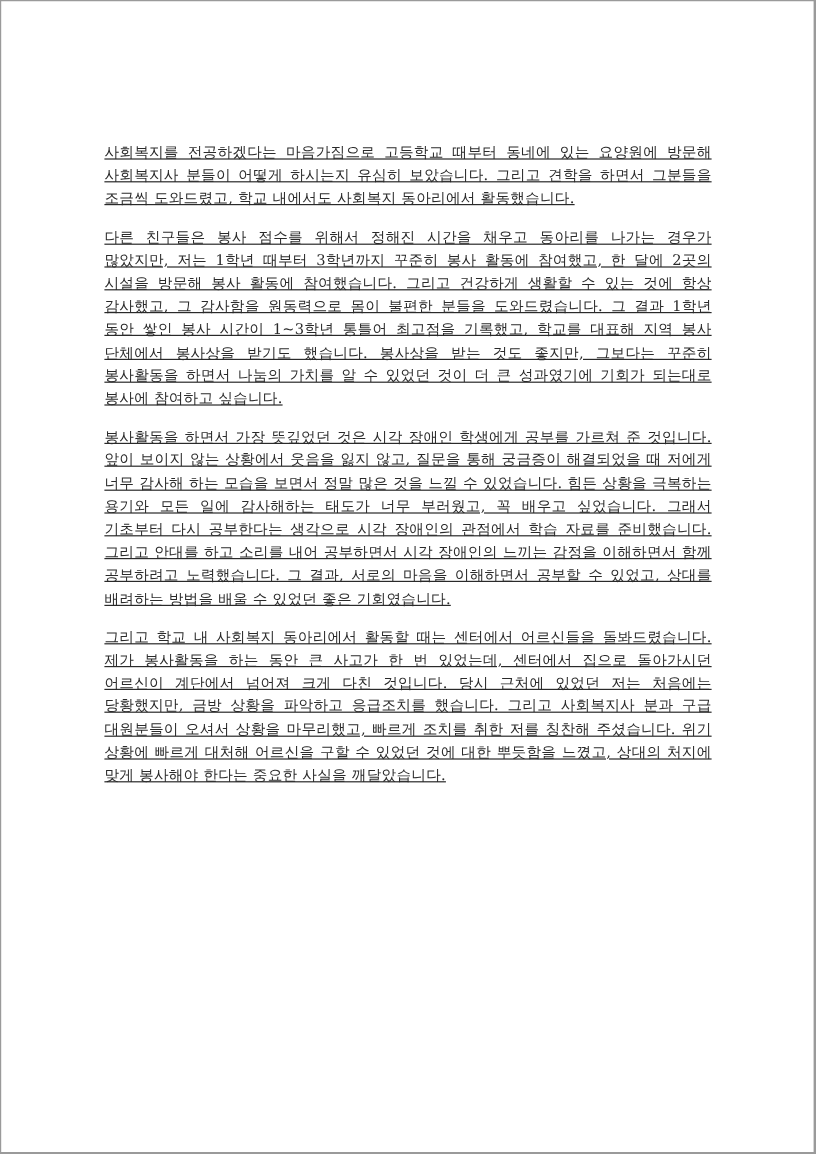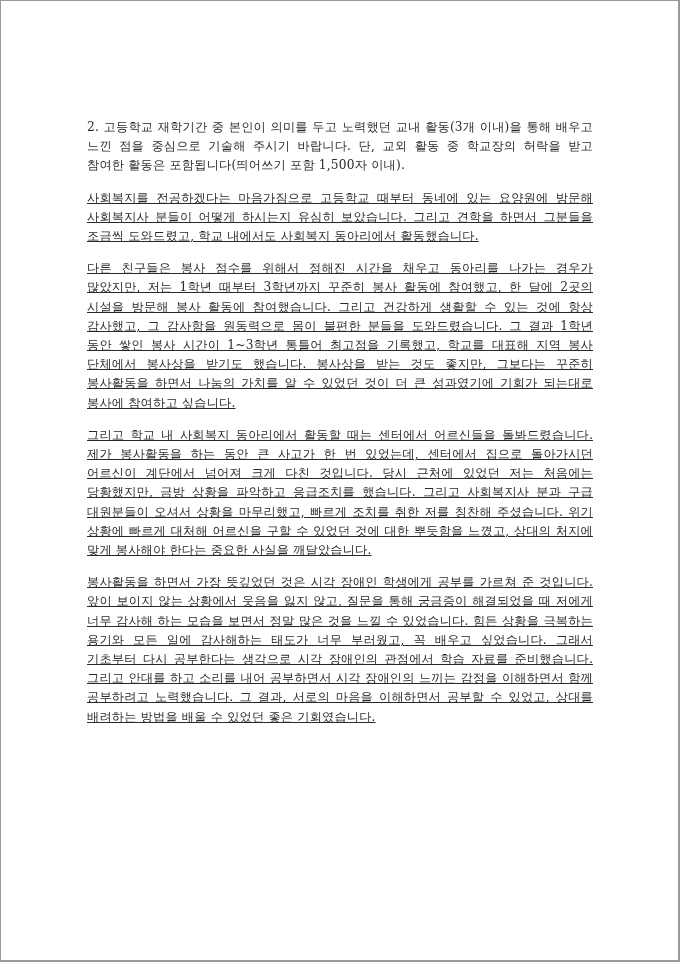--- a/index.html
+++ b/index.html
@@ -44,19 +44,18 @@
   .para {
     margin: 0 0 13px 0;
     text-decoration: underline;
   }
 </style>
 </head>
 <body>
 
 <div class="page">
   <div class="content">
-    <p class="question">2. 고등학교 재학기간 중 본인이 의미를 두고 노력했던 교내 활동(3개 이내)을 통해 배우고 느낀 점을 중심으로 기술해 주시기 바랍니다. 단, 교외 활동 중 학교장의 허락을 받고 참여한 활동은 포함됩니다(띄어쓰기 포함 1,500자 이내).</p>
     <p class="para">사회복지를 전공하겠다는 마음가짐으로 고등학교 때부터 동네에 있는 요양원에 방문해 사회복지사 분들이 어떻게 하시는지 유심히 보았습니다. 그리고 견학을 하면서 그분들을 조금씩 도와드렸고, 학교 내에서도 사회복지 동아리에서 활동했습니다.</p>
     <p class="para">다른 친구들은 봉사 점수를 위해서 정해진 시간을 채우고 동아리를 나가는 경우가 많았지만, 저는 1학년 때부터 3학년까지 꾸준히 봉사 활동에 참여했고, 한 달에 2곳의 시설을 방문해 봉사 활동에 참여했습니다. 그리고 건강하게 생활할 수 있는 것에 항상 감사했고, 그 감사함을 원동력으로 몸이 불편한 분들을 도와드렸습니다. 그 결과 1학년 동안 쌓인 봉사 시간이 1~3학년 통틀어 최고점을 기록했고, 학교를 대표해 지역 봉사 단체에서 봉사상을 받기도 했습니다. 봉사상을 받는 것도 좋지만, 그보다는 꾸준히 봉사활동을 하면서 나눔의 가치를 알 수 있었던 것이 더 큰 성과였기에 기회가 되는대로 봉사에 참여하고 싶습니다.</p>
+    <p class="para">봉사활동을 하면서 가장 뜻깊었던 것은 시각 장애인 학생에게 공부를 가르쳐 준 것입니다. 앞이 보이지 않는 상황에서 웃음을 잃지 않고, 질문을 통해 궁금증이 해결되었을 때 저에게 너무 감사해 하는 모습을 보면서 정말 많은 것을 느낄 수 있었습니다. 힘든 상황을 극복하는 용기와 모든 일에 감사해하는 태도가 너무 부러웠고, 꼭 배우고 싶었습니다. 그래서 기초부터 다시 공부한다는 생각으로 시각 장애인의 관점에서 학습 자료를 준비했습니다. 그리고 안대를 하고 소리를 내어 공부하면서 시각 장애인의 느끼는 감정을 이해하면서 함께 공부하려고 노력했습니다. 그 결과, 서로의 마음을 이해하면서 공부할 수 있었고, 상대를 배려하는 방법을 배울 수 있었던 좋은 기회였습니다.</p>
     <p class="para">그리고 학교 내 사회복지 동아리에서 활동할 때는 센터에서 어르신들을 돌봐드렸습니다. 제가 봉사활동을 하는 동안 큰 사고가 한 번 있었는데, 센터에서 집으로 돌아가시던 어르신이 계단에서 넘어져 크게 다친 것입니다. 당시 근처에 있었던 저는 처음에는 당황했지만, 금방 상황을 파악하고 응급조치를 했습니다. 그리고 사회복지사 분과 구급 대원분들이 오셔서 상황을 마무리했고, 빠르게 조치를 취한 저를 칭찬해 주셨습니다. 위기 상황에 빠르게 대처해 어르신을 구할 수 있었던 것에 대한 뿌듯함을 느꼈고, 상대의 처지에 맞게 봉사해야 한다는 중요한 사실을 깨달았습니다.</p>
-    <p class="para">봉사활동을 하면서 가장 뜻깊었던 것은 시각 장애인 학생에게 공부를 가르쳐 준 것입니다. 앞이 보이지 않는 상황에서 웃음을 잃지 않고, 질문을 통해 궁금증이 해결되었을 때 저에게 너무 감사해 하는 모습을 보면서 정말 많은 것을 느낄 수 있었습니다. 힘든 상황을 극복하는 용기와 모든 일에 감사해하는 태도가 너무 부러웠고, 꼭 배우고 싶었습니다. 그래서 기초부터 다시 공부한다는 생각으로 시각 장애인의 관점에서 학습 자료를 준비했습니다. 그리고 안대를 하고 소리를 내어 공부하면서 시각 장애인의 느끼는 감정을 이해하면서 함께 공부하려고 노력했습니다. 그 결과, 서로의 마음을 이해하면서 공부할 수 있었고, 상대를 배려하는 방법을 배울 수 있었던 좋은 기회였습니다.</p>
   </div>
 </div>
 
 </body></html>

